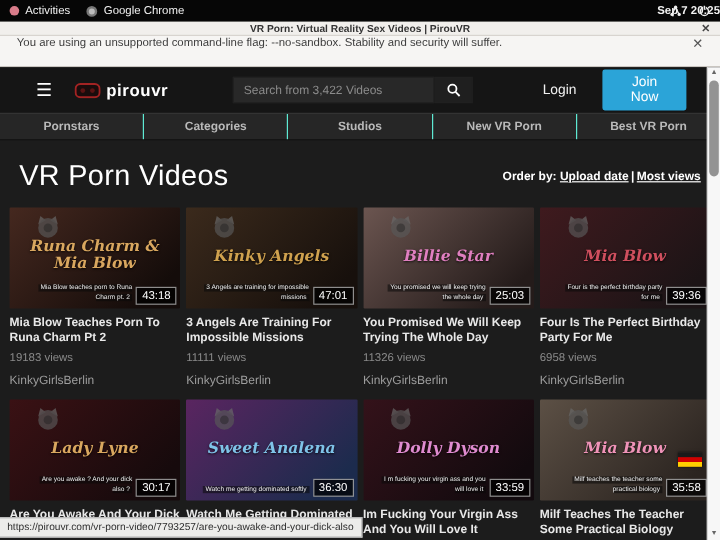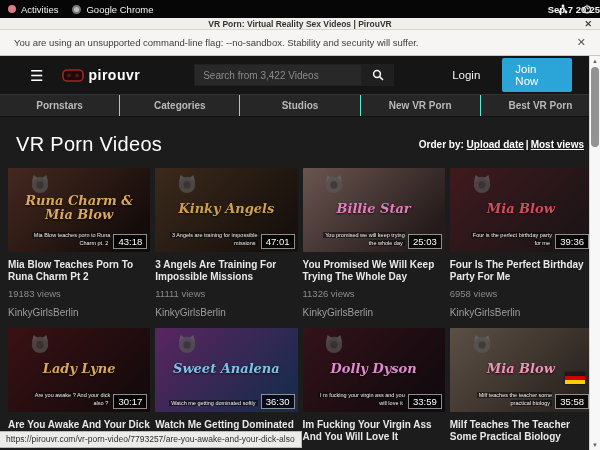--- a/index.html
+++ b/index.html
@@ -14,43 +14,43 @@
   .chrome-ico { width:9px; height:9px; border-radius:50%; background:#bbb; border:2px solid #777; display:inline-block; margin-right:5px; }
   .sysbar .clock { position:absolute; left:9px; right:0; text-align:right; font-weight:bold; pointer-events:none; }
   .sysbar .right { margin-left:auto; display:flex; gap:14px; align-items:center; z-index:2; }
   .tray-ico svg { display:block; }
 
   
   .tabbar { height:12px; background:#f1efec; color:#333; font-size:8.5px; font-weight:bold; display:flex; align-items:center; justify-content:center; position:relative; border-bottom:1px solid #d8d4cf; }
   .tabbar .close { position:absolute; right:8px; color:#444; font-weight:bold; cursor:default; font-size:9px; }
 
   
-  .infobar { height:26px; background:#f6f5f3; color:#3d3d3d; font-size:9.5px; display:flex; align-items:center; padding:0 14px; border-bottom:1px solid #c9c5c0; }
+  .infobar { height:26px; background:#f6f5f3; color:#3d3d3d; font-size:9.5px; display:flex; padding:0 14px; border-bottom:1px solid #c9c5c0; }
   .infobar .close { margin-left:auto; color:#555; font-size:11px; }
 
   
   .siteheader { height:38px; background:#151515; display:flex; align-items:center; padding:0 28px 0 30px; gap:10px; }
   .hamburger { color:#fff; font-size:15px; line-height:1; letter-spacing:-1px; }
   .logo { display:flex; align-items:center; gap:4px; margin-left:10px; }
   .logo-text { color:#fff; font-size:14px; font-weight:bold; letter-spacing:.5px; }
   .searchwrap { display:flex; margin-left:44px; }
   .searchwrap input { width:168px; height:22px; background:#282828; border:1px solid #202020; color:#cfcfcf; font-size:10px; padding:0 8px; outline:none; }
   .searchwrap input::placeholder { color:#8b8b8b; }
   .searchbtn { width:32px; height:22px; background:#1f1f1f; border:1px solid #202020; border-left:none; color:#fff; display:flex; align-items:center; justify-content:center; }
   .login { color:#f0f0f0; font-size:11.5px; margin-left:48px; }
-  .joinbtn { background:#2ba4d8; color:#fff; font-size:11.5px; padding:5px 13px; border-radius:2px; margin-left:12px; }
+  .joinbtn { background:#2ba4d8; color:#fff; font-size:11.5px; padding:5px 13px; border-radius:2px; margin-left:12px;text-align:center; }
 
   
   .mainnav { height:23px; background:#262626; display:flex; border-top:1px solid #333; border-bottom:1px solid #111; }
   .nav-item { flex:1; display:flex; align-items:center; justify-content:center; color:#b9b9b9; font-size:10px; font-weight:bold; border-right:1px solid #5eead4; }
   .nav-item:last-child { border-right:none; }
 
   
   .headrow { display:flex; justify-content:space-between; align-items:center; padding:16px 16px 10px 16px; }
-  .pagetitle { color:#fff; font-size:20px; font-weight:normal; letter-spacing:.3px; }
+  .pagetitle { color:#fff; font-size:24px; font-weight:normal; letter-spacing:.3px; }
   .orderby { color:#fff; font-size:10px; font-weight:bold; }
   .orderby a { color:#fff; text-decoration:underline; }
   .orderby .sep { padding:0 2px; }
 
   
   .grid { display:grid; grid-template-columns:repeat(4,1fr); gap:10px 5px; padding:2px 8px 0 8px; }
   .card { font-size:0; }
   .thumb { position:relative; height:84px; border-radius:1px; overflow:hidden; }
   .catlogo { position:absolute; top:6px; left:14%; opacity:.8; }
   .model-name { position:absolute; top:50%; left:50%; transform:translate(-50%,-58%); width:82%; text-align:center; font-family:"DejaVu Serif",serif; font-style:italic; font-weight:bold; font-size:13px; line-height:1.05; text-shadow:0 1px 2px rgba(0,0,0,.8); }

